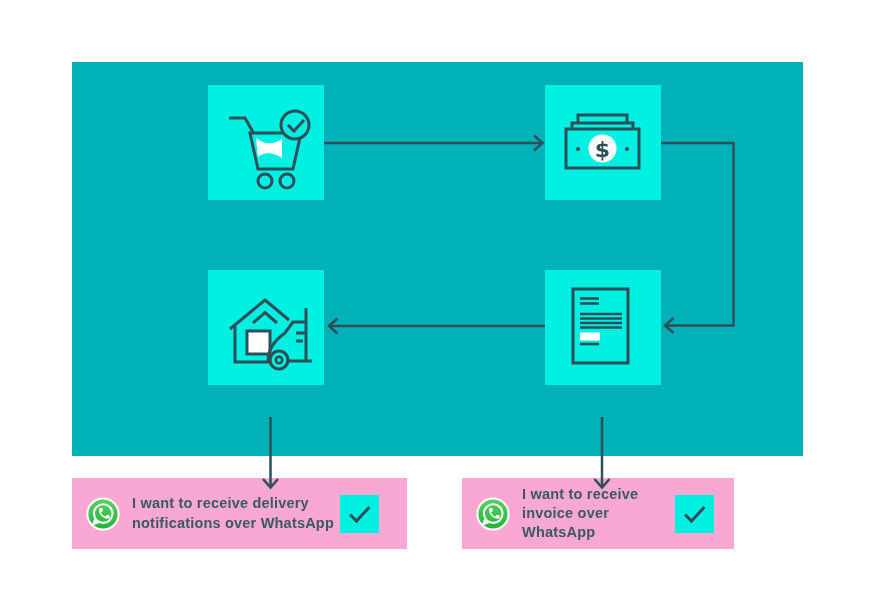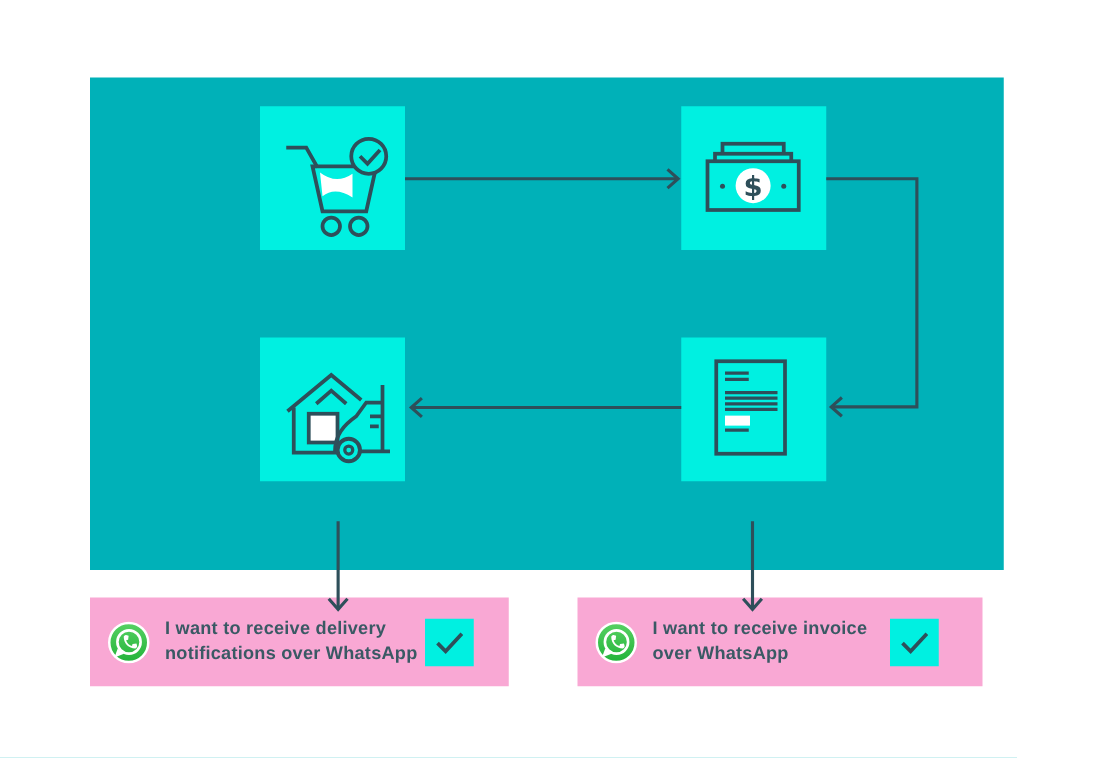--- a/index.html
+++ b/index.html
@@ -23,21 +23,21 @@
   .arrow-overlay{
     position:absolute;left:0;top:0;width:885px;height:606px;
     pointer-events:none;z-index:5;
   }
   .option-box{
     position:absolute;top:478px;height:71px;background:#f9a8d4;
     display:flex;align-items:center;padding:0 20px 0 14px;box-sizing:border-box;
     z-index:2;
   }
   .option-left{left:72px;width:335px;}
-  .option-right{left:462px;width:324px;}
+  .option-right{left:462px;width:272px;}
   .wa-wrap{flex:0 0 auto;width:34px;height:34px;margin-right:12px;}
   .opt-label{
     flex:1 1 auto;color:#3A5964;font-weight:bold;font-size:14.5px;line-height:1.32;
     letter-spacing:.2px;
   }
   .option-left .opt-label{max-width:208px;}
   .option-right .opt-label{max-width:190px;}
   .checkbox{
     flex:0 0 auto;width:39px;height:38px;background:#00F0E1;border:none;padding:0;
     display:flex;align-items:center;justify-content:center;cursor:pointer;

